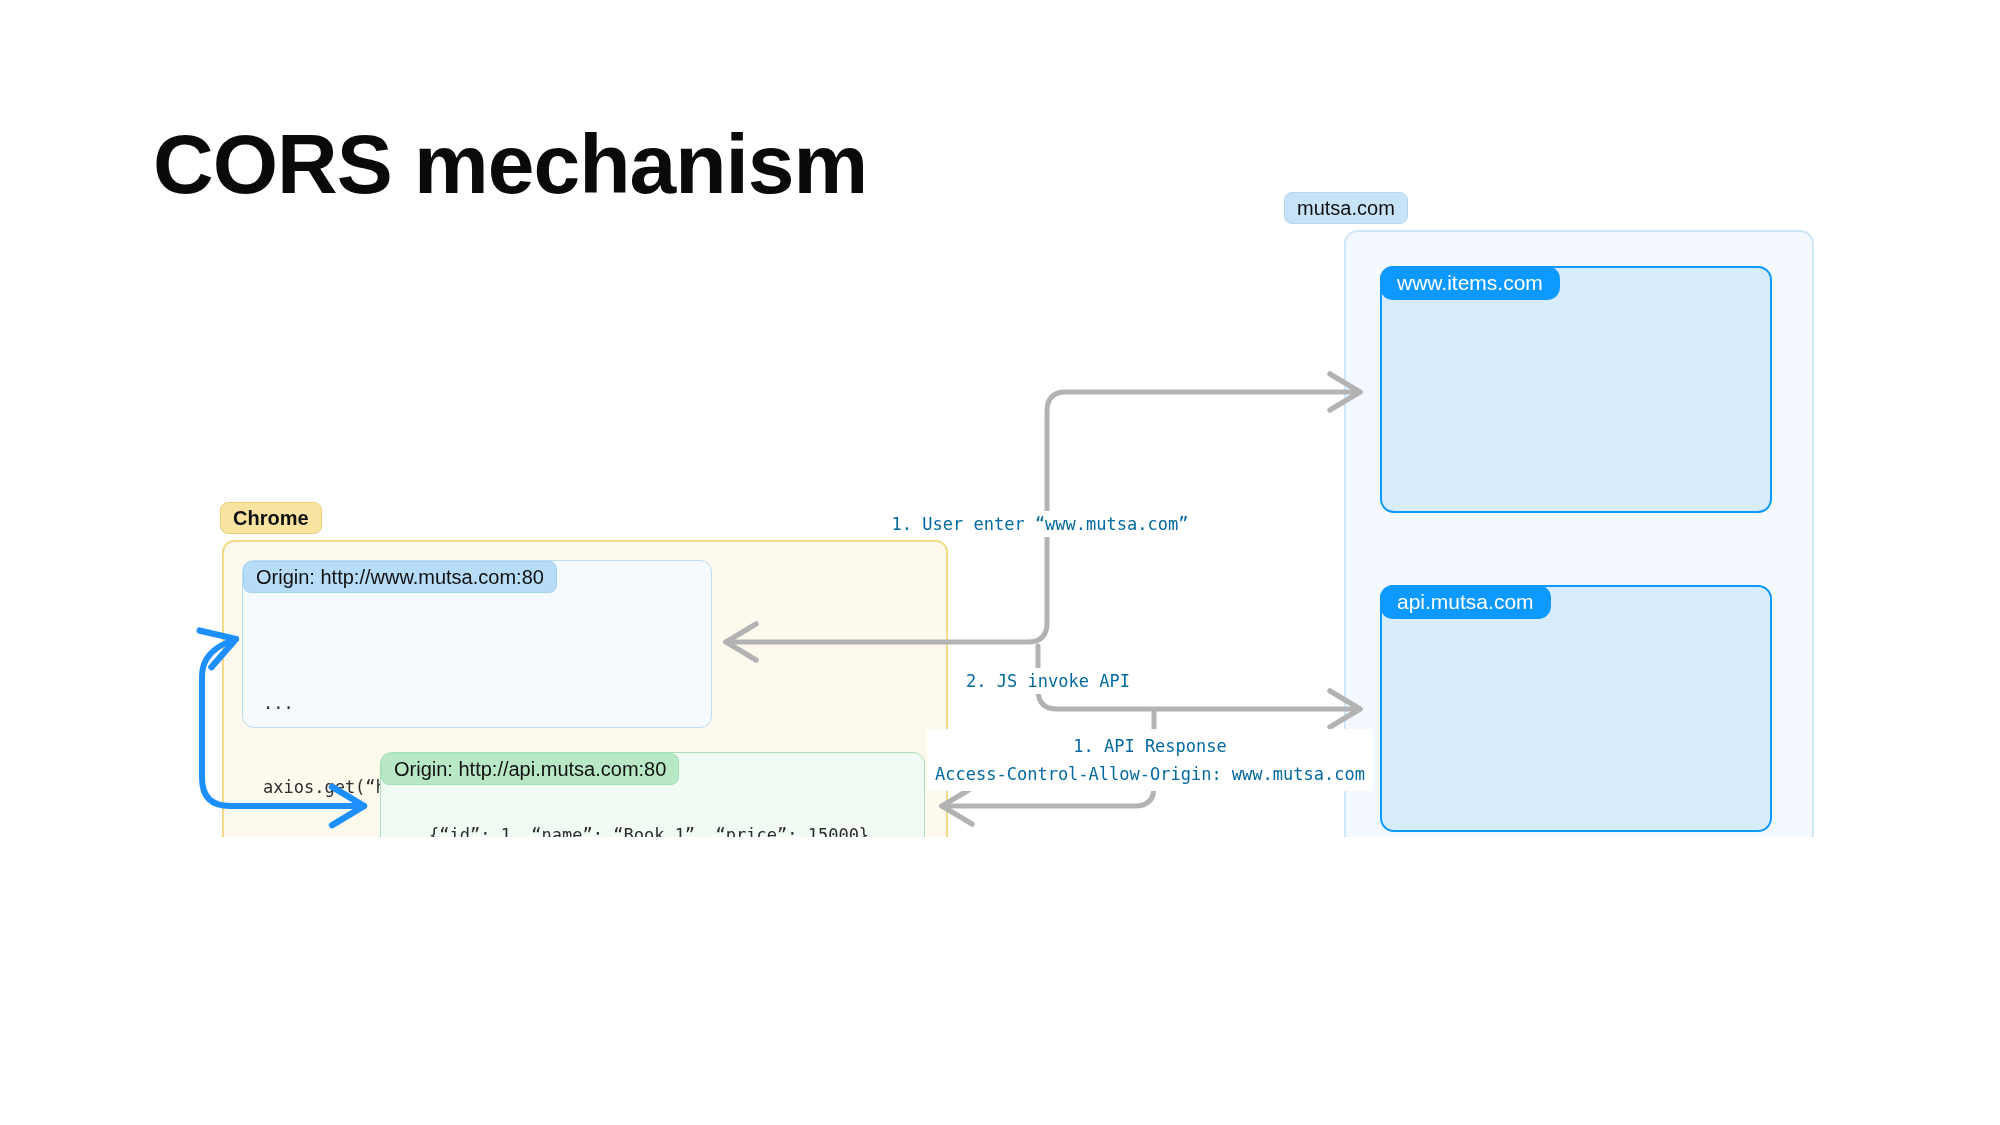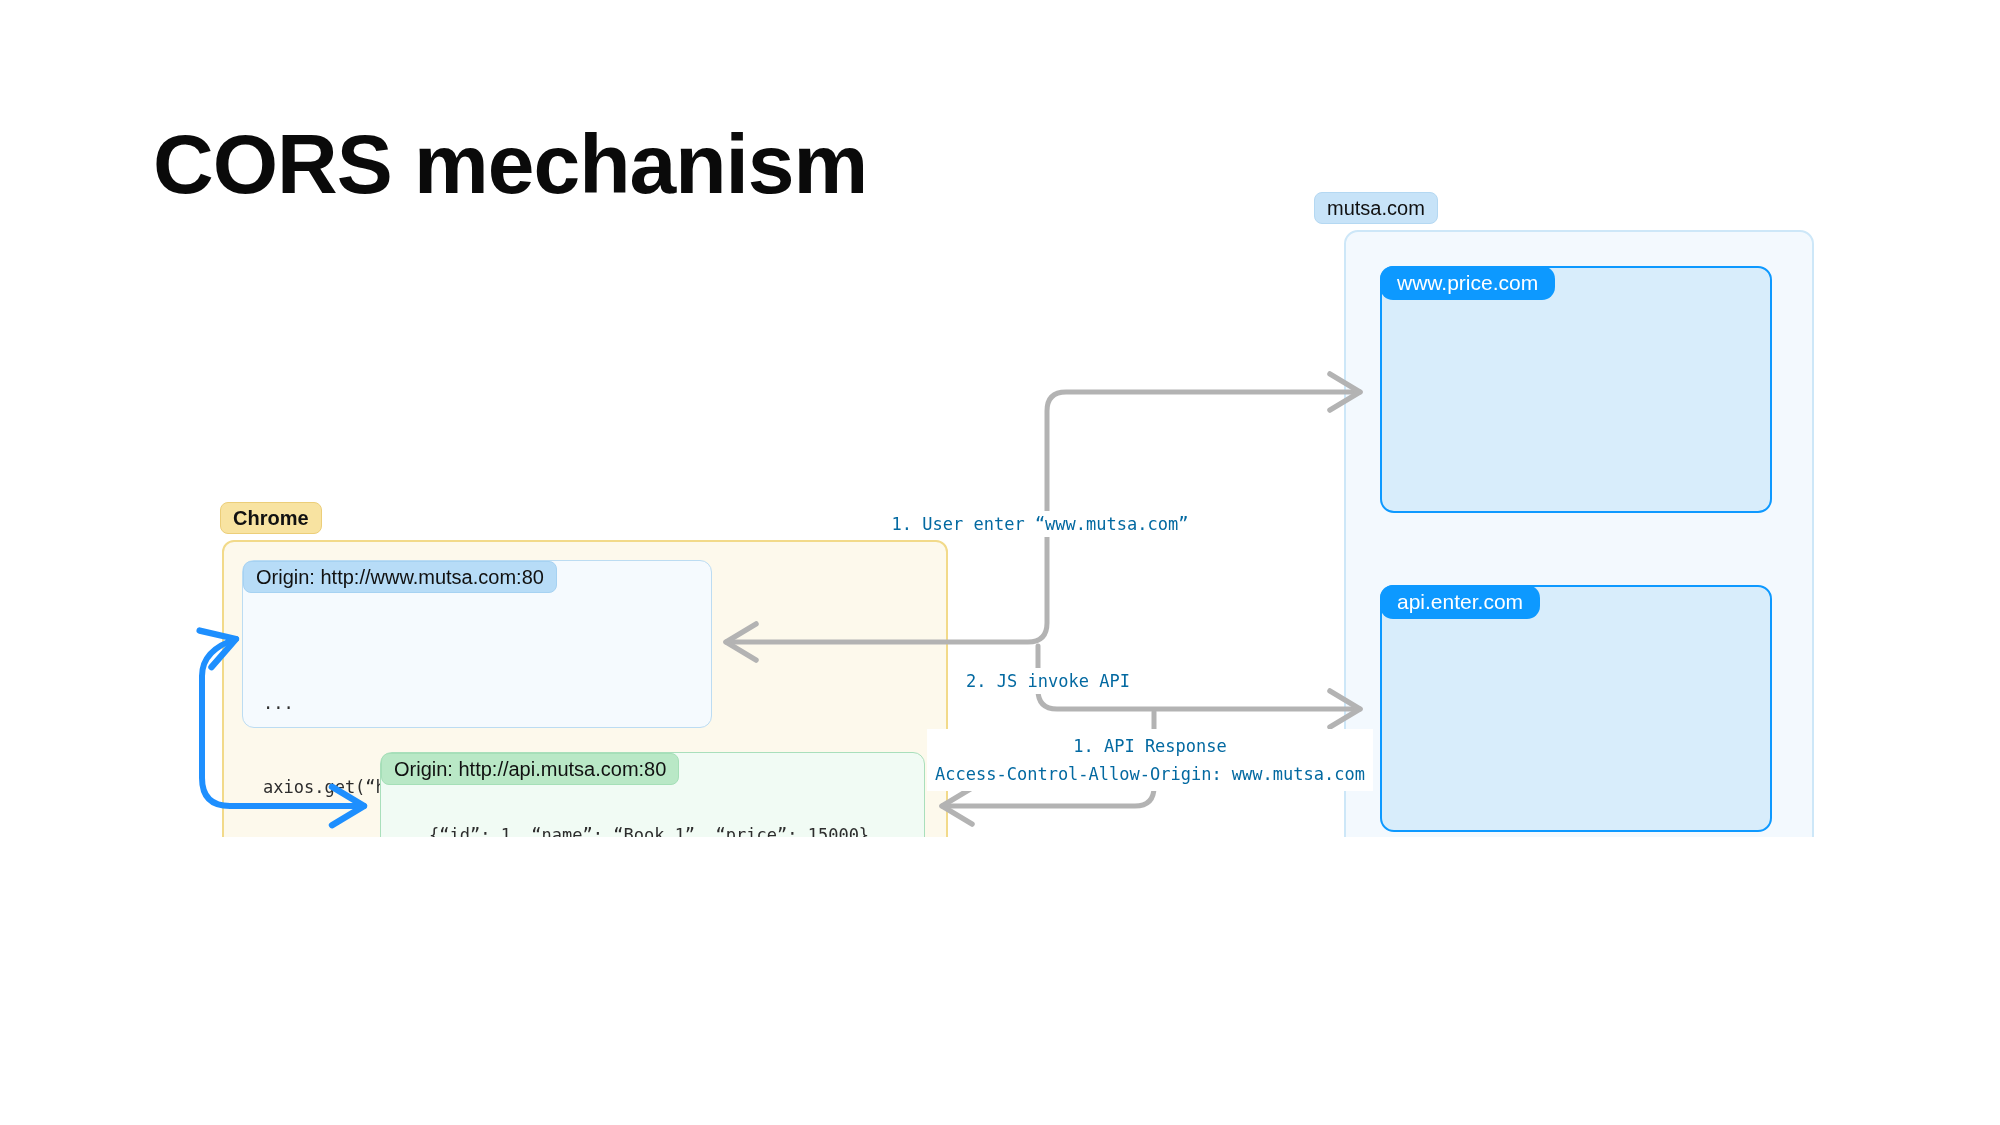--- a/index.html
+++ b/index.html
@@ -5,21 +5,21 @@
   html,body{margin:0;padding:0;background:#ffffff;}
   .canvas{position:relative;width:2000px;height:837px;background:#ffffff;overflow:hidden;
           font-family:"Liberation Sans","DejaVu Sans",sans-serif;}
 
   .title{position:absolute;left:153px;top:116px;font-size:84px;font-weight:600;
          letter-spacing:-1px;color:#0a0a0a;white-space:nowrap;}
 
   
   .chip{position:absolute;display:inline-flex;align-items:center;white-space:nowrap;
         font-size:20px;color:#111;padding:3px 12px;border-radius:8px;line-height:24px;}
-  .mutsa-chip{left:1314px;top:192px;background:#c7e3f8;border:1px solid #b4d8f2;}
+  .mutsa-chip{left:1284px;top:192px;background:#c7e3f8;border:1px solid #b4d8f2;}
   .chrome-chip{left:220px;top:502px;background:#f8e3a1;border:1px solid #ecce79;font-weight:600;}
 
   
   .outer-box{position:absolute;left:1344px;top:230px;width:470px;height:662px;
              background:#f3f9fe;border:2px solid #cde7f8;border-radius:14px;box-sizing:border-box;}
   .server-box{position:absolute;width:392px;height:247px;background:#d8edfb;
               border:2.5px solid #0d99ff;border-radius:14px;box-sizing:border-box;}
   .www-box{left:1380px;top:266px;}
   .api-box{left:1380px;top:585px;}
   .server-chip{position:absolute;left:-2px;top:-2px;background:#0d99ff;color:#ffffff;
@@ -56,24 +56,24 @@
 </head>
 <body>
 
 <div class="canvas">
 
   <div class="title">CORS mechanism</div>
 
   <div class="chip mutsa-chip">mutsa.com</div>
   <div class="outer-box"></div>
   <div class="server-box www-box">
-    <div class="server-chip">www.price.com</div>
+    <div class="server-chip">www.items.com</div>
   </div>
   <div class="server-box api-box">
-    <div class="server-chip">api.enter.com</div>
+    <div class="server-chip">api.mutsa.com</div>
   </div>
 
   <div class="chip chrome-chip">Chrome</div>
   <div class="chrome-box"></div>
 
   <div class="origin-box origin-www">
     <div class="chip origin-chip blue">Origin: http://www.mutsa.com:80</div>
     <div class="code code-block">
       <div>...</div>
       <div>axios.get(“http://api.mutsa.com/items/1”)</div>

